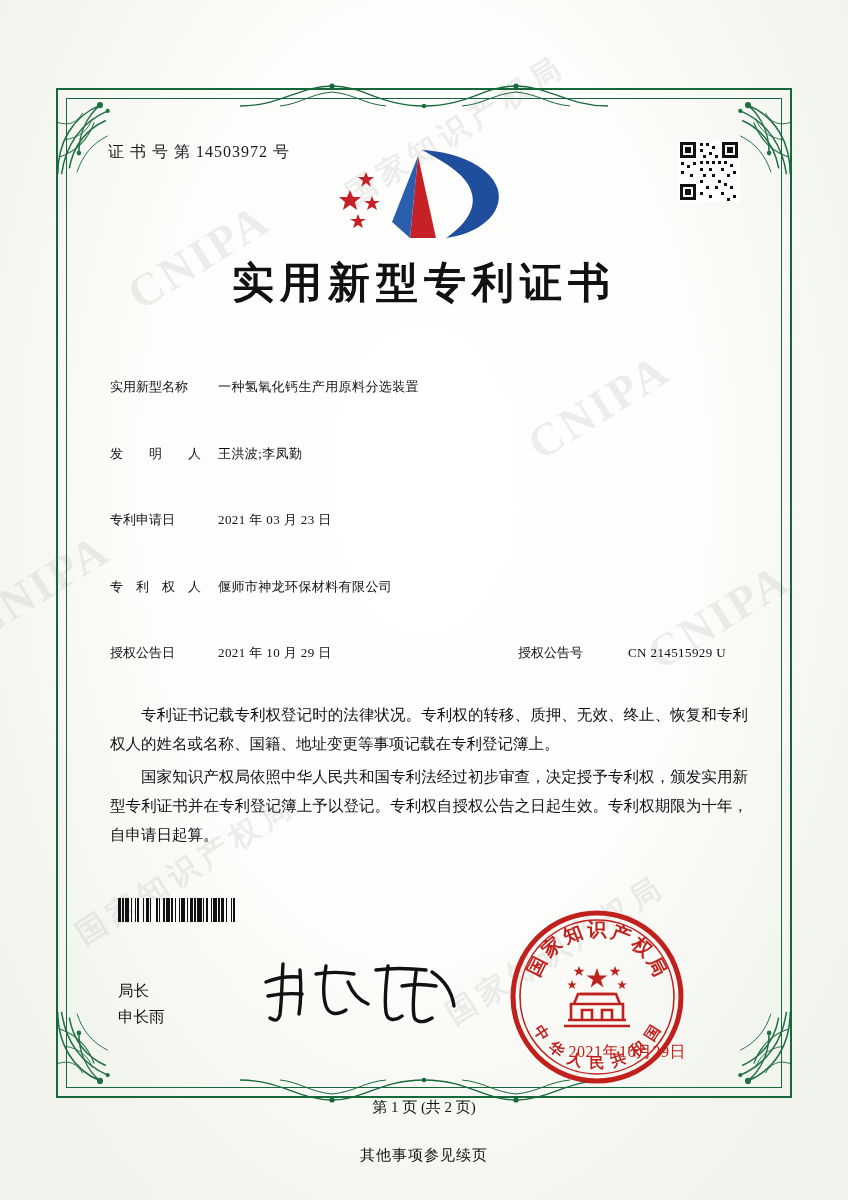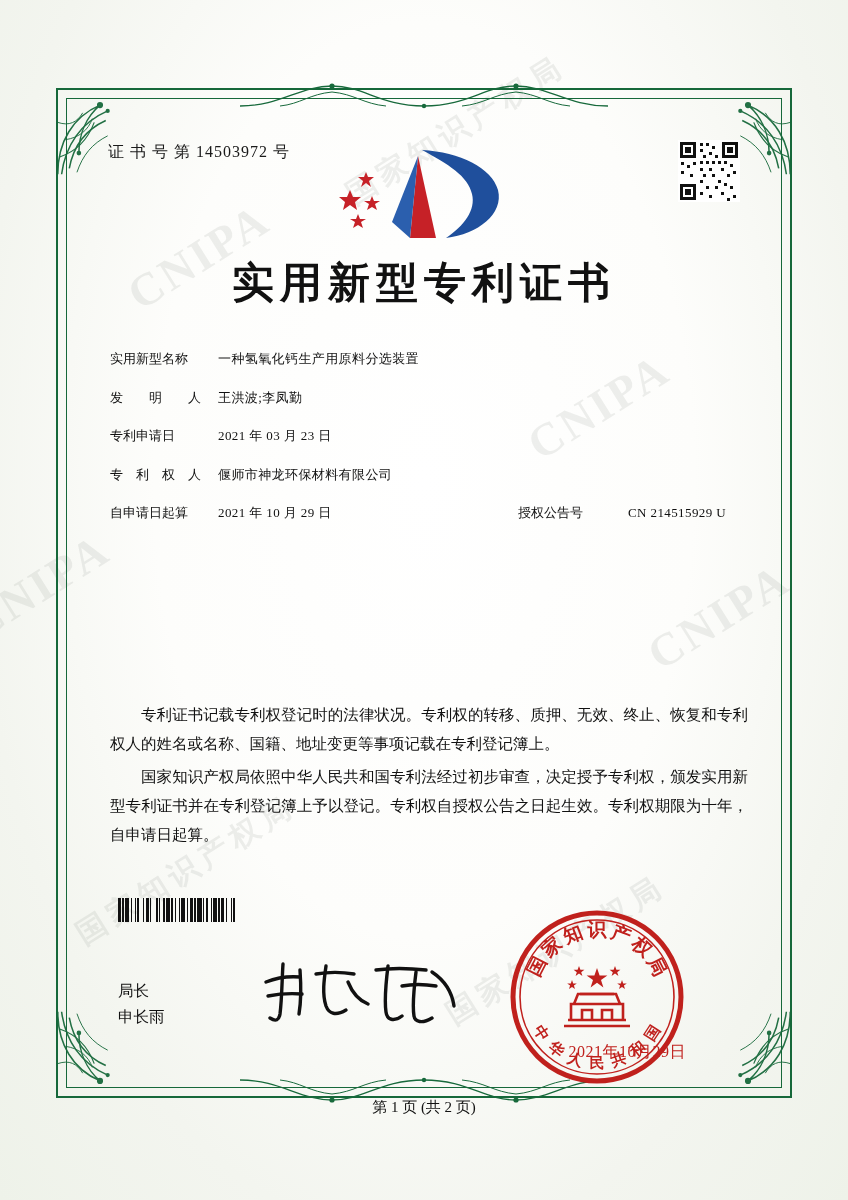--- a/index.html
+++ b/index.html
@@ -142,20 +142,21 @@
   }
   .field-label {
     width: 108px;
     flex: 0 0 108px;
     letter-spacing: 0px;
     white-space: nowrap;
   }
   .field-value {
     flex: 1;
     letter-spacing: .4px;
+    margin-top: 28px;
   }
   .field-row.split .field-value {
     flex: 0 0 auto;
     width: 300px;
   }
   .field-label2 {
     flex: 0 0 auto;
     width: 110px;
     white-space: nowrap;
   }
@@ -431,21 +432,21 @@
     </div>
     <div class="field-row">
       <div class="field-label">专利申请日</div>
       <div class="field-value">2021 年 03 月 23 日</div>
     </div>
     <div class="field-row">
       <div class="field-label">专　利　权　人</div>
       <div class="field-value">偃师市神龙环保材料有限公司</div>
     </div>
     <div class="field-row split">
-      <div class="field-label">自申请日起算</div>
+      <div class="field-label">授权公告日</div>
       <div class="field-value">2021 年 10 月 29 日</div>
       <div class="field-label2">授权公告号</div>
       <div class="field-value2">CN 214515929 U</div>
     </div>
   </div>
 
   <div class="paragraphs">
     <p>专利证书记载专利权登记时的法律状况。专利权的转移、质押、无效、终止、恢复和专利权人的姓名或名称、国籍、地址变更等事项记载在专利登记簿上。</p>
     <p>国家知识产权局依照中华人民共和国专利法经过初步审查，决定授予专利权，颁发实用新型专利证书并在专利登记簿上予以登记。专利权自授权公告之日起生效。专利权期限为十年，自申请日起算。</p>
   </div>
@@ -572,14 +573,15 @@
         <polygon points="107,58 108.4,61.8 112.4,61.8 109.2,64.2 110.4,68 107,65.6 103.6,68 104.8,64.2 101.6,61.8 105.6,61.8"></polygon>
         <polygon points="64,72 65.2,75.4 68.8,75.4 65.9,77.5 67,81 64,78.9 61,81 62.1,77.5 59.2,75.4 62.8,75.4"></polygon>
         <polygon points="114,72 115.2,75.4 118.8,75.4 115.9,77.5 117,81 114,78.9 111,81 112.1,77.5 109.2,75.4 112.8,75.4"></polygon>
       </g>
       <circle cx="89" cy="89" r="84" fill="none" stroke="#c0211d" stroke-width="2" opacity=".45"></circle>
     </svg>
   </div>
   <div class="seal-date">2021年10月29日</div>
 
   <div class="page-no">第 1 页 (共 2 页)</div>
+  <div class="footer-note">其他事项参见续页</div>
 
 </div>
 
 </body></html>

